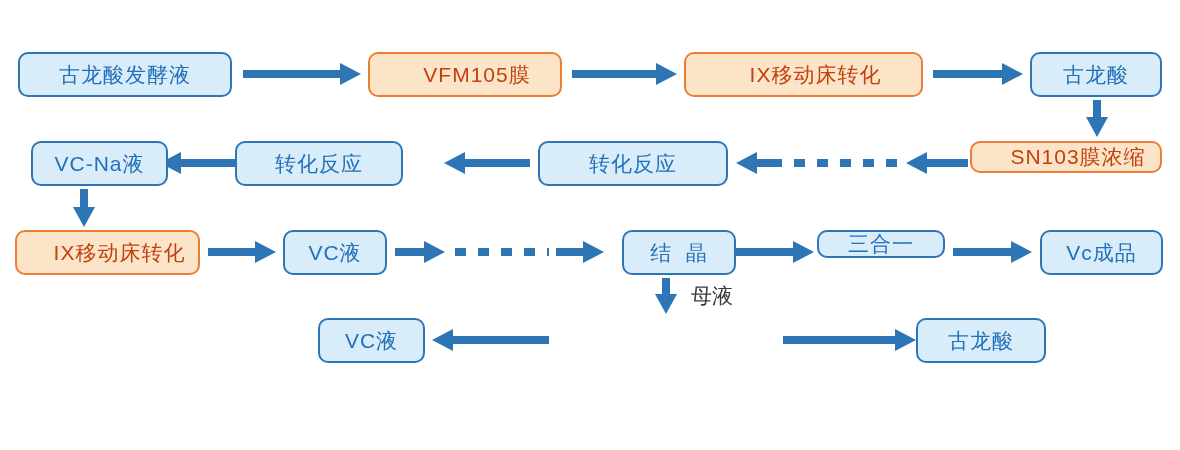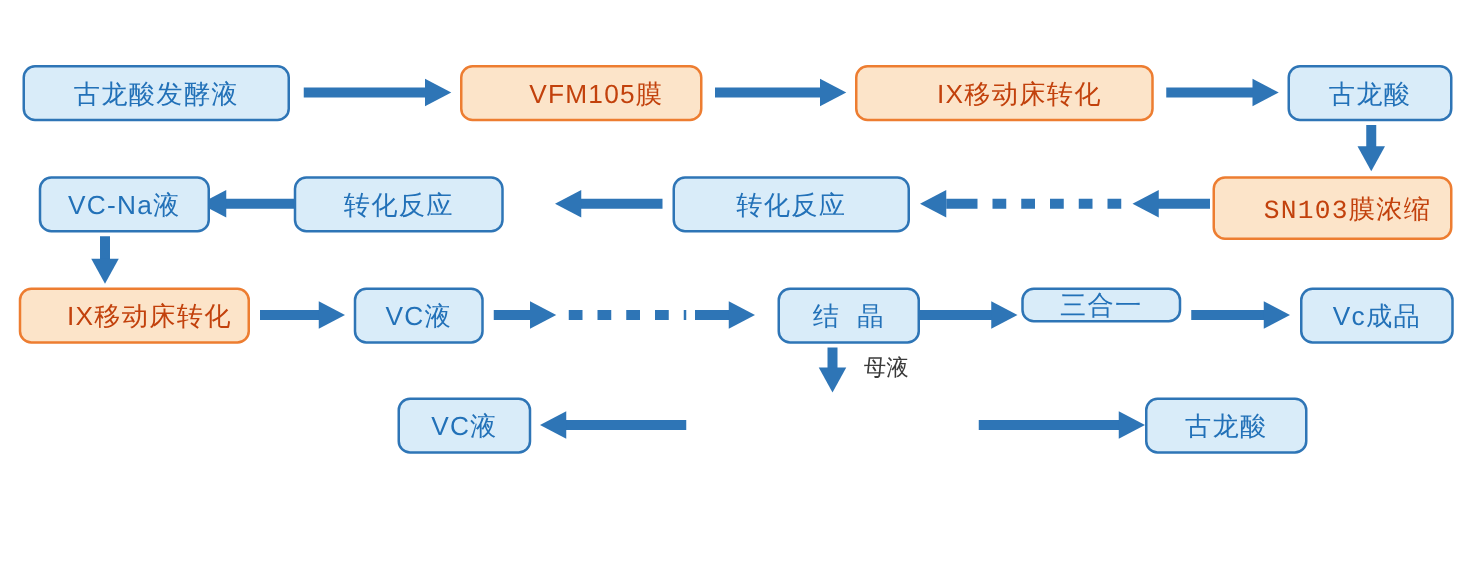--- a/index.html
+++ b/index.html
@@ -40,21 +40,21 @@
     color: #2271B8;
   }
   .node.orange {
     background: #FCE4C9;
     border: 2px solid #ED7D31;
     color: #c2410c;
     padding-left: 24px;
   }
   .edge-label {
     position: absolute;
-    font-size: 18px;
+    font-size: 21px;
     color: #3A3A3A;
     z-index: 2;
     white-space: pre;
   }
   .arrow-line   { stroke: #2E75B6; stroke-width: 8; fill: none; }
   .arrow-dashed { stroke: #2E75B6; stroke-width: 8; fill: none; stroke-dasharray: 11 12; }
   .arrow-head   { fill: #2E75B6; stroke: none; }
 </style>
 </head>
 <body>
@@ -138,21 +138,21 @@
   </svg>
 
   <div class="node blue" style="left:18px;   top:52px;  width:214px; height:45px;">古龙酸发酵液</div>
   <div class="node orange" style="left:368px;  top:52px;  width:194px; height:45px;">VFM105膜</div>
   <div class="node orange" style="left:684px;  top:52px;  width:239px; height:45px;">IX移动床转化</div>
   <div class="node blue" style="left:1030px; top:52px;  width:132px; height:45px;">古龙酸</div>
 
   <div class="node blue" style="left:15px;   top:141px; width:137px; height:45px;margin-left:16px;">VC-Na液</div>
   <div class="node blue" style="left:235px;  top:141px; width:168px; height:45px;">转化反应</div>
   <div class="node blue" style="left:538px;  top:141px; width:190px; height:45px;">转化反应</div>
-  <div class="node orange" style="left:970px;  top:141px; width:192px; height:51px;font-family:Liberation Mono, monospace;">SN103膜浓缩</div>
+  <div class="node orange" style="left:970px;  top:141px; width:192px; height:32px;">SN103膜浓缩</div>
 
   <div class="node orange" style="left:15px;   top:230px; width:185px; height:45px;">IX移动床转化</div>
   <div class="node blue" style="left:283px;  top:230px; width:104px; height:45px;">VC液</div>
   <div class="node blue" style="left:622px;  top:230px; width:114px; height:45px;">结  晶</div>
   <div class="node blue" style="left:817px;  top:230px; width:128px; height:28px;">三合一</div>
   <div class="node blue" style="left:1040px; top:230px; width:123px; height:45px;">Vc成品</div>
 
   <div class="node blue" style="left:318px;  top:318px; width:107px; height:45px;">VC液</div>
   <div class="node blue" style="left:916px;  top:318px; width:130px; height:45px;">古龙酸</div>
 

